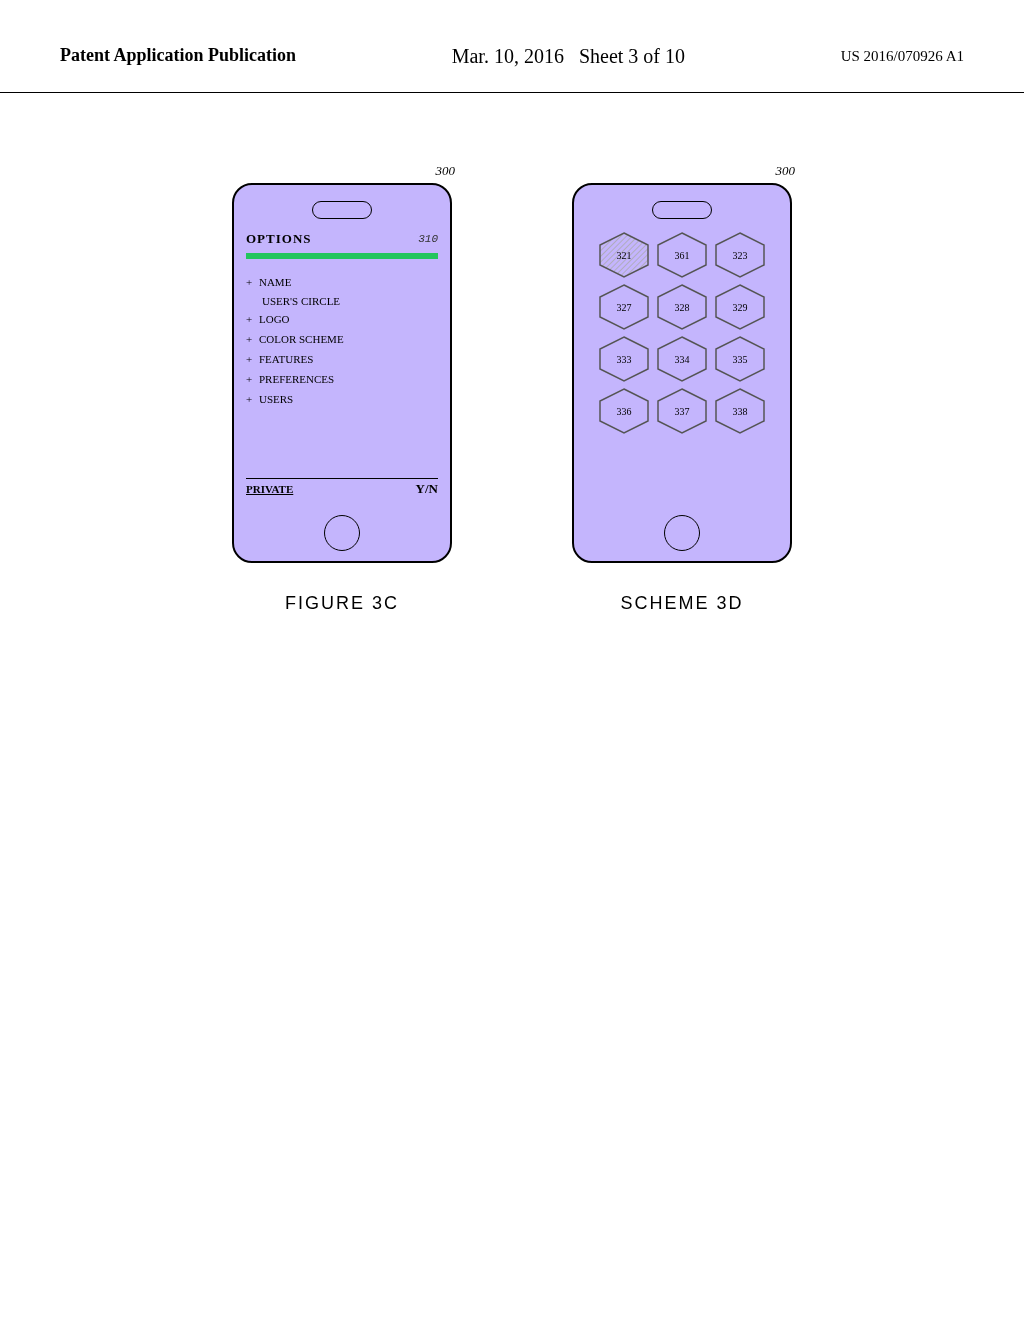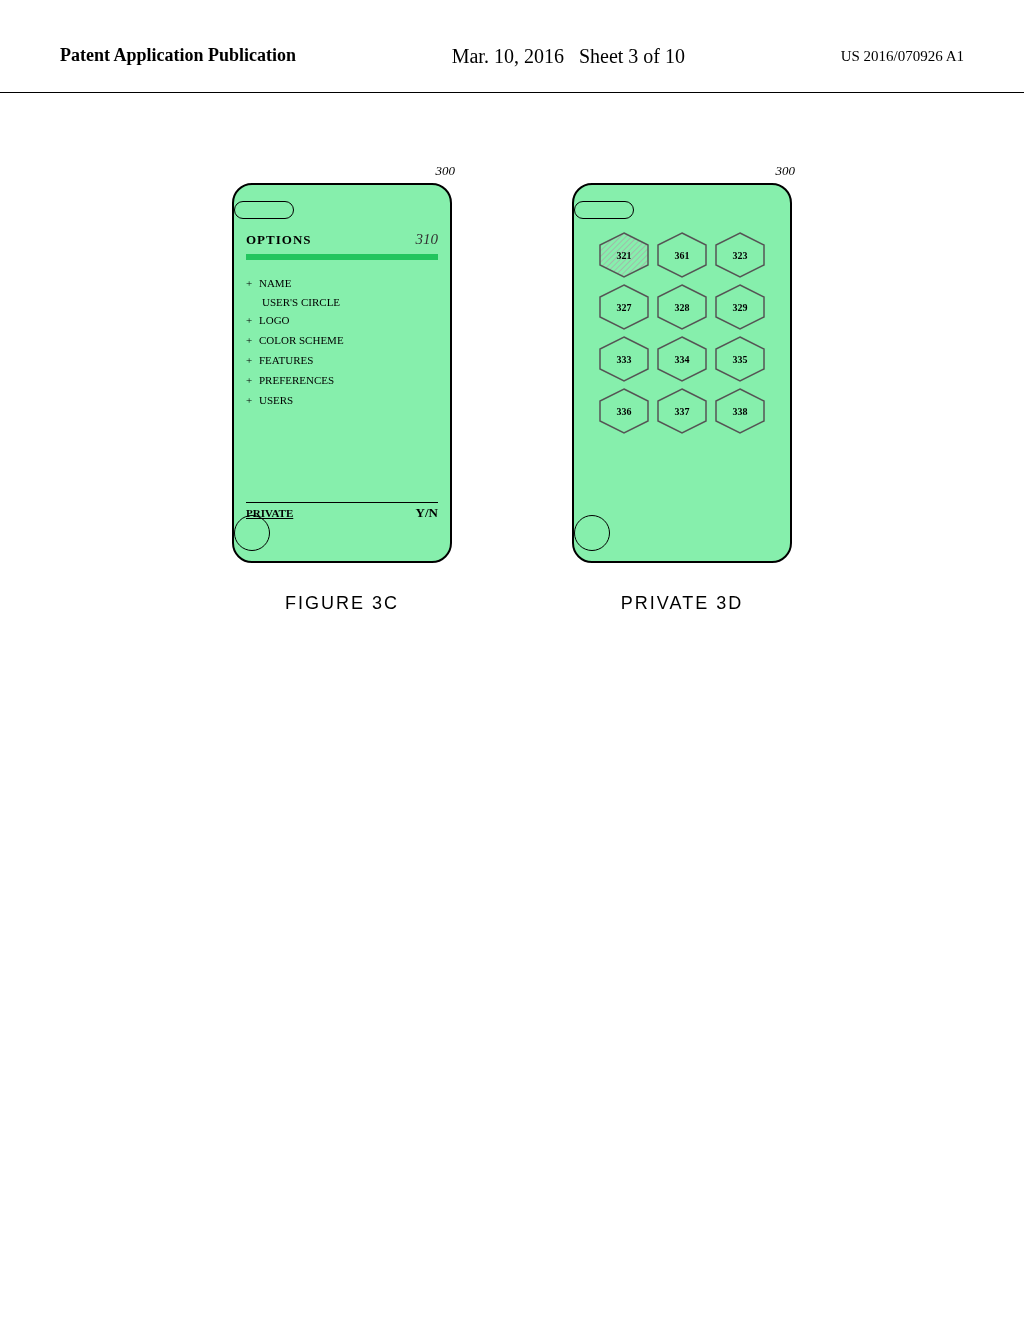--- a/index.html
+++ b/index.html
@@ -54,23 +54,24 @@
       gap: 20px;
     }
 
     
     .phone {
       width: 220px;
       height: 380px;
       border: 2px solid #000;
       border-radius: 20px;
       position: relative;
-      background: #86efac;
+      background: #c4b5fd;
       display: flex;
       flex-direction: column;
+      align-items: center;
       padding: 10px 0;
     }
 
     .phone-label-300 {
       position: absolute;
       top: -22px;
       right: -5px;
       font-size: 13px;
       font-style: italic;
     }
@@ -120,23 +121,24 @@
       margin-bottom: 8px;
     }
 
     .options-title {
       font-size: 13px;
       font-weight: bold;
       letter-spacing: 1px;
     }
 
     .options-number {
-      font-size: 15px;
+      font-size: 11px;
       font-style: italic;
       color: #333;
+      font-family: Liberation Mono, monospace;
     }
 
     .options-list {
       list-style: none;
       padding: 6px 0;
       font-size: 11px;
       line-height: 1.8;
     }
 
     .options-list li {
@@ -146,21 +148,21 @@
     }
 
     .options-list .sub-item {
       padding-left: 16px;
       font-size: 11px;
       line-height: 1.6;
     }
 
     .options-footer {
       position: absolute;
-      bottom: 40px;
+      bottom: 64px;
       left: 12px;
       right: 12px;
       display: flex;
       justify-content: space-between;
       align-items: center;
       border-top: 1px solid #000;
       padding-top: 2px;
     }
 
     .options-private {
@@ -186,21 +188,20 @@
     .hex-grid {
       width: 100%;
       padding: 4px 0;
     }
 
     .hex-row {
       display: flex;
       justify-content: center;
       gap: 4px;
       margin-bottom: 4px;
-      font-weight: bold;
     }
 
     
     .hex-cell {
       width: 54px;
       height: 48px;
       position: relative;
       display: flex;
       align-items: center;
       justify-content: center;
@@ -424,16 +425,16 @@
                 <span>338</span>
               </div>
             </div>
 
           </div>
         </div>
       </div>
 
       <div class="phone-homebutton"></div>
     </div>
-    <div class="figure-label">PRIVATE 3D</div>
+    <div class="figure-label">SCHEME 3D</div>
   </div>
 
 </div>
 
 </body></html>

